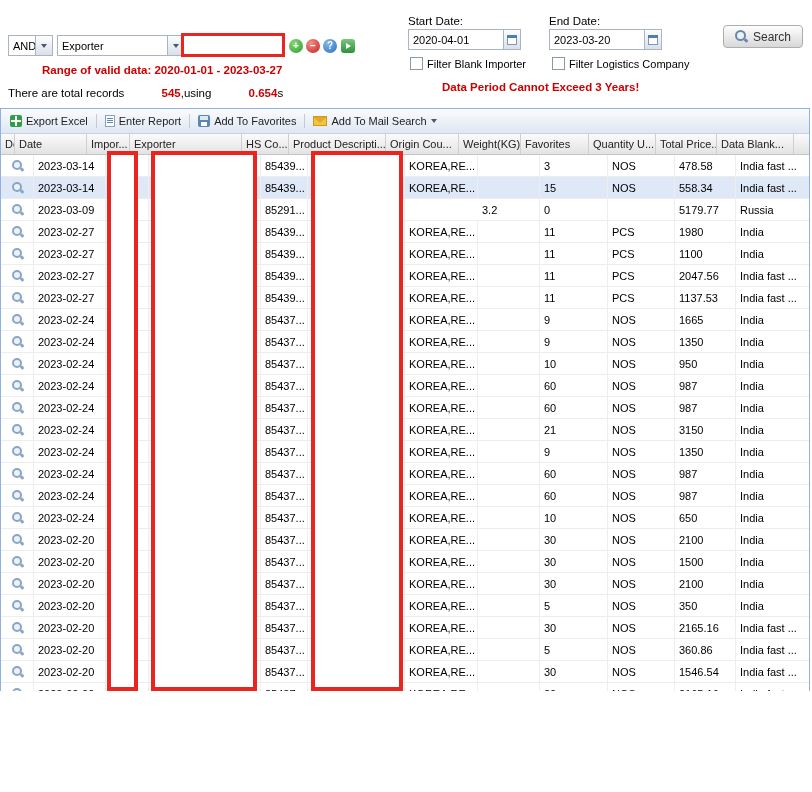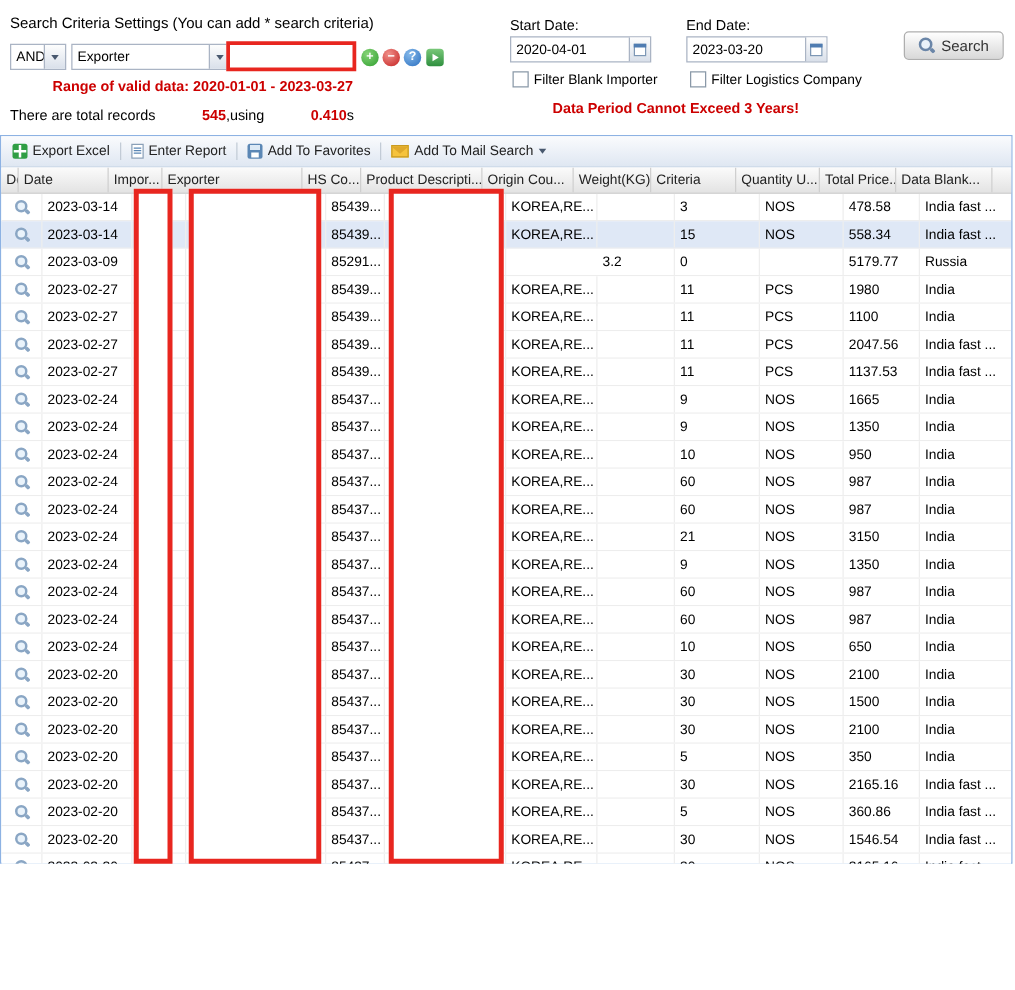--- a/index.html
+++ b/index.html
@@ -88,21 +88,20 @@
   .redact-input    { left:181px; top:33px;  width:104px; height:24px; border-width:3px; }
   .redact-importer { left:107px; top:151px; width:31px;  height:540px; }
   .redact-exporter { left:151px; top:151px; width:106px; height:540px; }
   .redact-product  { left:311px; top:151px; width:92px;  height:540px; }
 </style>
 </head>
 <body>
 
 <div class="page">
 
-  <div class="abs crit-title">Search Criteria Settings (You can add * search criteria)</div>
 
   <div class="abs combo combo-and">
     <span class="ctext">AND</span>
     <span class="ctrigger">
         <span class="caret"></span>
       </span>
   </div>
   <div class="abs combo combo-field">
     <span class="ctext">Exporter</span>
     <span class="ctrigger">
@@ -143,21 +142,21 @@
     <span class="mag"></span>
     <span>Search</span>
   </div>
 
   <span class="abs checkbox cb1"></span>
   <span class="abs cb1-label">Filter Blank Importer</span>
   <span class="abs checkbox cb2"></span>
   <span class="abs cb2-label">Filter Logistics Company</span>
 
   <div class="abs range-text red-bold">Range of valid data: 2020-01-01 - 2023-03-27</div>
-  <div class="abs records"><span>There are total records </span><span class="red-bold">545</span><span>,using </span><span class="red-bold">0.410</span><span>s</span></div>
+  <div class="abs records"><span>There are total records </span><span class="red-bold">545</span><span>,using </span><span class="red-bold">0.654</span><span>s</span></div>
   <div class="abs warning red-bold">Data Period Cannot Exceed 3 Years!</div>
 
   <div class="abs grid-panel">
     <div class="toolbar">
       <div class="tbtn">
         <span class="icon-excel"></span>
         <span>Export Excel</span>
       </div>
       <div class="tsep"></div>
       <div class="tbtn">
@@ -178,21 +177,21 @@
     </div>
     <div class="grid-header" id="grid-header">
         <div class="hcell" style="width: 14px;">De...</div>
         <div class="hcell" style="width: 72px;">Date</div>
         <div class="hcell" style="width: 43px;">Impor...</div>
         <div class="hcell" style="width: 112px;">Exporter</div>
         <div class="hcell" style="width: 47px;">HS Co...</div>
         <div class="hcell" style="width: 97px;">Product Descripti...</div>
         <div class="hcell" style="width: 73px;">Origin Cou...</div>
         <div class="hcell" style="width: 62px;">Weight(KG)</div>
-        <div class="hcell" style="width: 68px;">Criteria</div>
+        <div class="hcell" style="width: 68px;">Favorites</div>
         <div class="hcell" style="width: 67px;">Quantity U...</div>
         <div class="hcell" style="width: 61px;">Total Price...</div>
         <div class="hcell" style="width: 77px;">Data Blank...</div>
       </div>
     <div class="grid-body" id="grid-body">
         <div class="grow">
           <div class="gcell cell-detail" style="width: 33px;">
             <span class="rowmag"></span>
           </div>
           <div class="gcell" style="width: 72px;">2023-03-14</div>

